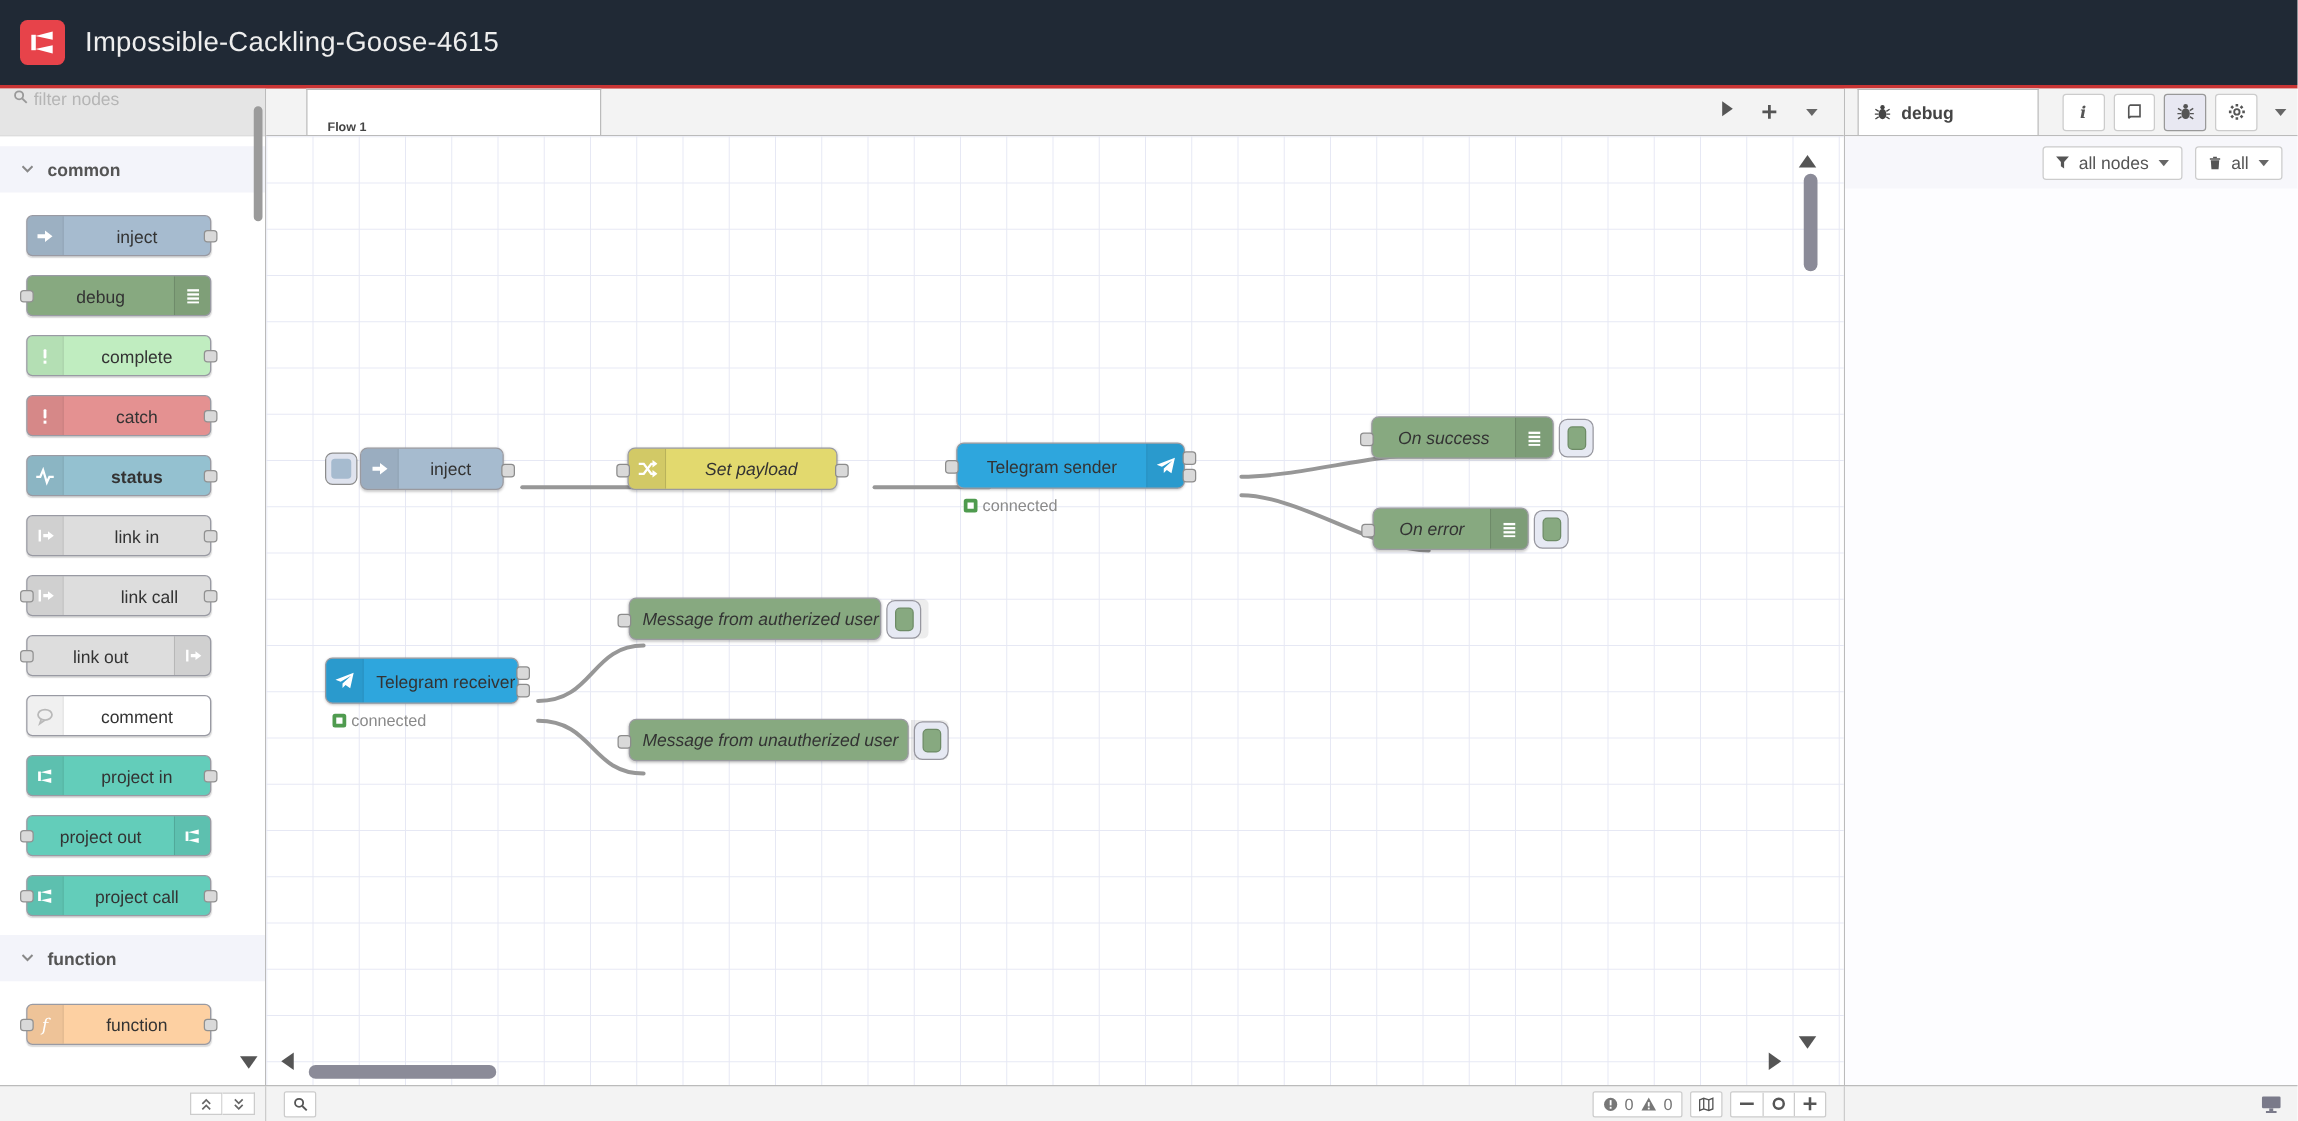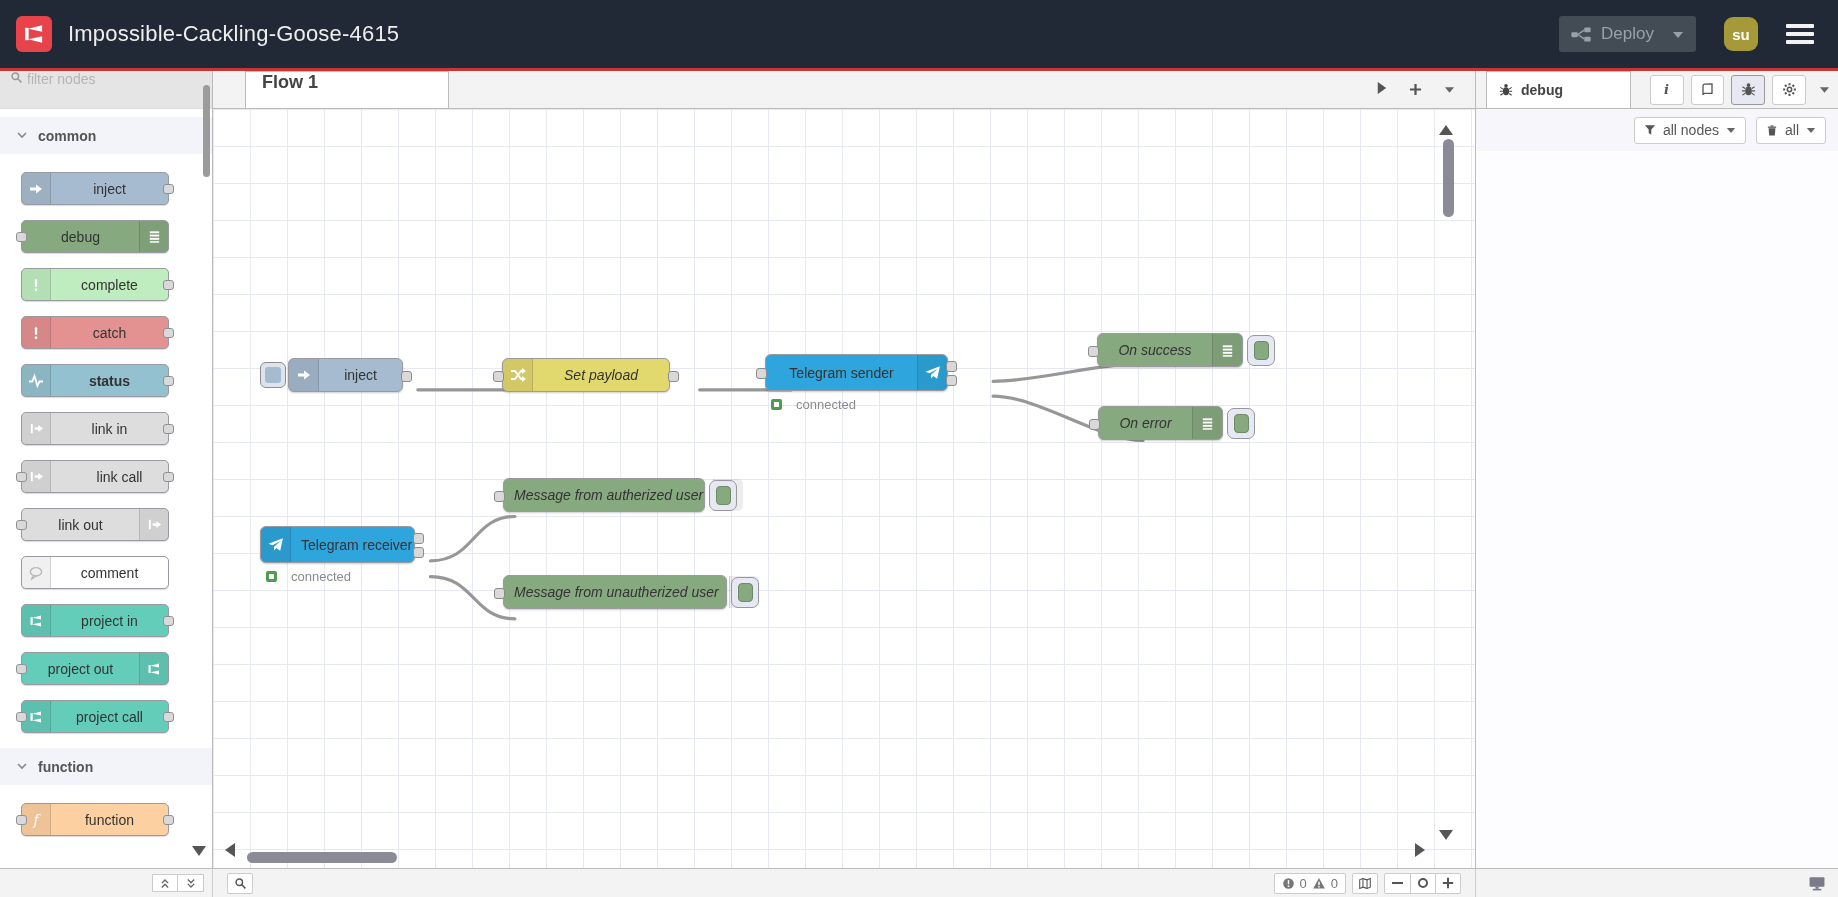--- a/index.html
+++ b/index.html
@@ -34,41 +34,41 @@
   .picon.right { border-left:1px solid rgba(0,0,0,.12); border-radius:0 4px 4px 0; order:2; }
   .plabel { flex:1; display:flex; align-items:center; justify-content:center; white-space:nowrap; }
   .pport { position:absolute; width:11px; height:10px; top:11px; background:#d9d9d9; border:1px solid #919191; border-radius:3px; }
   .pport.in { left:-6px; } .pport.out { right:-6px; }
   .palette-vscroll { position:absolute; right:2px; top:14px; width:7px; height:92px; background:#9b9b9b; border-radius:4px; }
   .palette-more { position:absolute; right:6px; bottom:8px; }
 
   
   .workspace { flex:1; position:relative; display:flex; flex-direction:column; min-width:0; }
   .tabbar { height:38px; background:#f3f3f3; border-bottom:1px solid #bbb; display:flex; align-items:stretch; flex:0 0 auto; position:relative; }
-  .flow-tab { margin-left:32px; width:204px; background:#fff; border:1px solid #bbb; border-bottom:none; display:flex; align-items:flex-start; padding-left:16px; font-size:18px; font-weight:bold; color:#444; }
+  .flow-tab { margin-left:32px; width:236px; background:#fff; border:1px solid #bbb; border-bottom:none; display:flex; align-items:flex-end; padding-left:16px; font-size:10px; font-weight:bold; color:#444; }
   .tabbar-actions { margin-left:auto; display:flex; align-items:center; gap:22px; padding-right:20px; }
   .canvas { flex:1; position:relative; overflow:hidden; background:#fff;
     background-image:linear-gradient(#e6e8f4 1px, transparent 1px), linear-gradient(90deg,#e6e8f4 1px, transparent 1px);
     background-size:37px 37px; }
   .wires { position:absolute; left:0; top:0; width:100%; height:100%; }
   .wires path { stroke:#979797; stroke-width:3; fill:none; stroke-linecap:round; }
 
   .fnode { position:absolute; border:1px solid #9a9aa0; border-radius:6px; display:flex; align-items:stretch; font-size:14px; color:#333; box-shadow:0 1px 2px rgba(0,0,0,.2); cursor:move; }
   .fnode .nbody { flex:1; display:flex; align-items:center; justify-content:center; padding:0 10px; white-space:nowrap; }
   .fnode.italic .nbody { font-style:italic; }
   .fnode .nicon { width:30px; flex:0 0 30px; display:flex; align-items:center; justify-content:center; background:rgba(0,0,0,.07); }
   .fnode .nicon.left { border-right:1px solid rgba(0,0,0,.12); border-radius:5px 0 0 5px; }
   .fnode .nicon.right { border-left:1px solid rgba(0,0,0,.12); border-radius:0 5px 5px 0; order:2; }
   .port { position:absolute; width:11px; height:11px; background:#d9d9d9; border:1px solid #8c8c8c; border-radius:3px; }
   .port.in { left:-10px; } .port.out { right:-10px; }
   .inject-btn { position:absolute; left:-29px; top:3px; width:26px; height:26px; background:#dfe3ee; border:1px solid #8c8c8c; border-radius:6px; cursor:pointer; }
   .inject-btn i { position:absolute; inset:4px; background:#a6bbcf; border-radius:3px; display:block; }
   .dbg-toggle { position:absolute; right:-33px; top:1px; width:28px; height:31px; background:#e6e9f3; border:1px solid #97979f; border-radius:7px; cursor:pointer; }
   .dbg-toggle i { position:absolute; inset:5px 5px 5px 6px; background:#87a980; border:1px solid #6d8b66; border-radius:4px; display:block; }
-  .node-status { position:absolute; left:5px; top:calc(100% + 7px); display:flex; align-items:center; gap:14px; font-size:13px; color:#8a8a8a; white-space:nowrap; }
+  .node-status { position:absolute; left:5px; top:calc(100% + 7px); display:flex; align-items:center; gap:4px; font-size:13px; color:#8a8a8a; white-space:nowrap; }
   .status-dot { width:11px; height:11px; border:3px solid #4f9b4f; background:#fff; border-radius:2px; }
 
   
   .hscroll-left { position:absolute; left:12px; bottom:7px; }
   .hscroll-thumb { position:absolute; left:34px; bottom:5px; width:150px; height:11px; background:#8b8b98; border-radius:6px; }
   .hscroll-right { position:absolute; right:50px; bottom:7px; }
   .vscroll-up { position:absolute; right:22px; top:12px; }
   .vscroll-thumb { position:absolute; right:21px; top:30px; width:11px; height:78px; background:#8b8b98; border-radius:6px; }
   .vscroll-down { position:absolute; right:22px; bottom:24px; }
 
@@ -114,48 +114,20 @@
   <span class="logo">
     <svg viewBox="0 0 16 16" width="26" height="26">
         <g fill="#fff">
           <path d="M13 2.6v4L4.5 4.8z"></path>
           <path d="M13 9.4v4L4.5 11.2z"></path>
           <rect x="2.5" y="4.2" width="2.2" height="7.6"></rect>
         </g>
       </svg>
   </span>
   <span class="app-title">Impossible-Cackling-Goose-4615</span>
-  <div class="header-right">
-    <div class="deploy-btn">
-      <span>
-        <svg viewBox="0 0 18 14" width="20" height="15">
-            <g fill="#99a1a8">
-              <rect x="0" y="5" width="6" height="4.5" rx="1"></rect>
-              <rect x="12" y="0.5" width="6" height="4.5" rx="1"></rect>
-              <rect x="12" y="9" width="6" height="4.5" rx="1"></rect>
-            </g>
-            <g stroke="#99a1a8" stroke-width="1.4" fill="none">
-              <path d="M6 7 12 3M6 7l6 4"></path>
-            </g>
-          </svg>
-      </span>
-      <span>Deploy</span>
-      <span class="deploy-caret">
-        <svg viewBox="0 0 12 9" width="12" height="9">
-            <path d="M1 2h10L6 8z" fill="#99a1a8"></path>
-          </svg>
-      </span>
-    </div>
-    <div class="avatar">su</div>
-    <div class="menu-btn">
-        <i></i>
-        <i></i>
-        <i></i>
-      </div>
-  </div>
 </div>
 <div class="red-line"></div>
 
 <div class="main">
 
   <aside class="palette">
     <div class="palette-search">
       <span>
         <svg viewBox="0 0 16 16" width="13" height="13">
             <g fill="none" stroke="#999" stroke-width="1.8">

